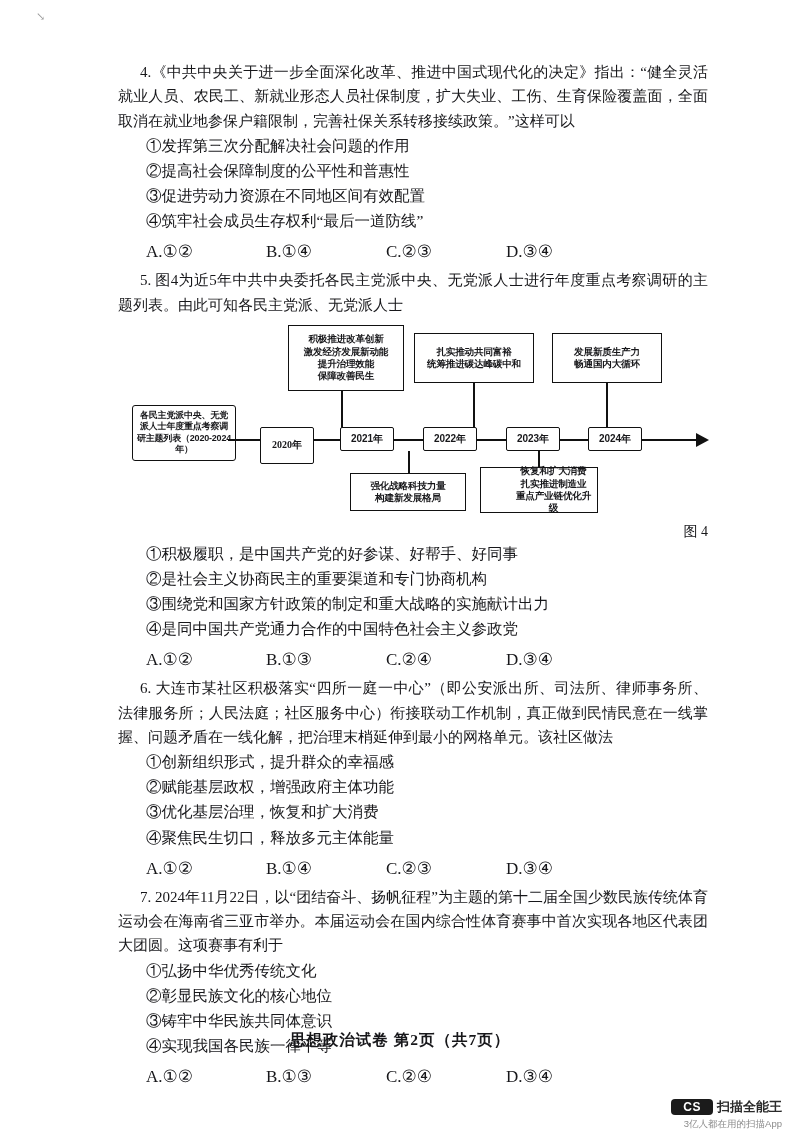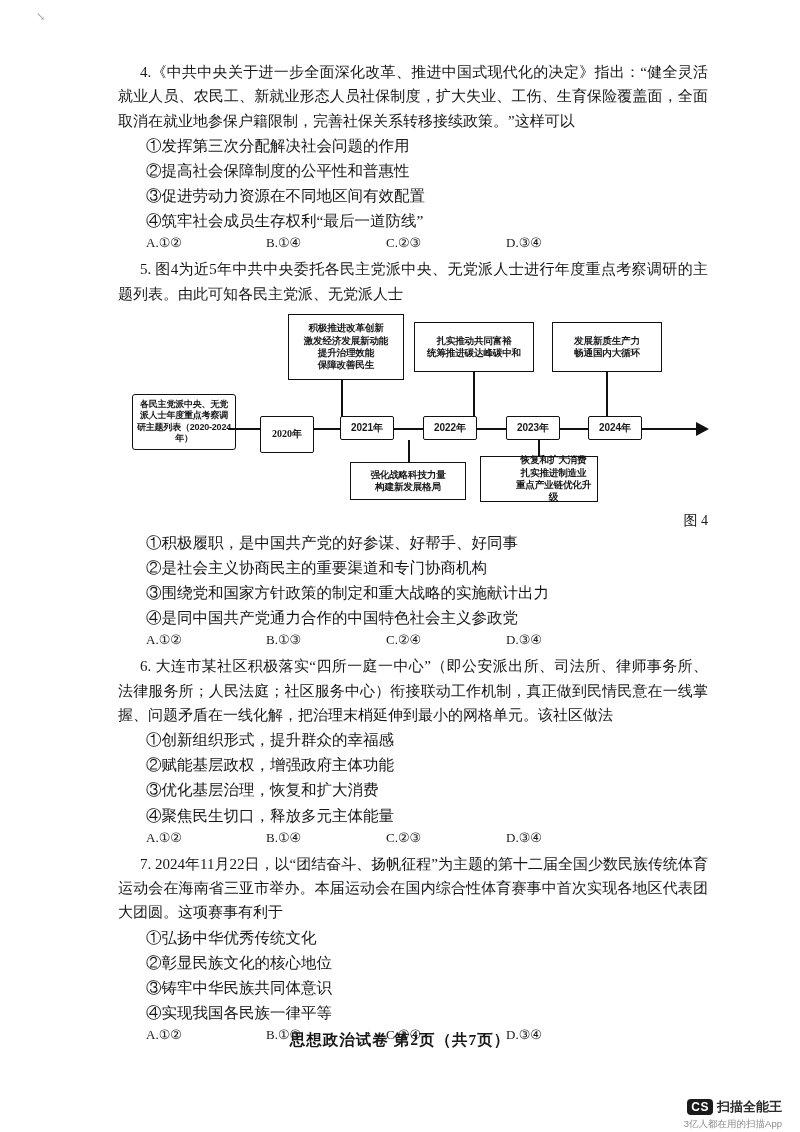--- a/index.html
+++ b/index.html
@@ -38,23 +38,23 @@
   .indent1 {
     text-indent: 22px;
   }
   .opt-line {
     font-size: 15.5px;
     line-height: 1.62;
     margin-left: 28px;
   }
   .answers {
     display: flex;
-    font-size: 13px;
+    font-size: 17px;
     margin-left: 28px;
-    margin-top: 2px;
+    margin-top: 8px;
     margin-bottom: 4px;
   }
   .answers span {
     display: inline-block;
   }
   .ans-a { width: 120px; }
   .ans-b { width: 120px; }
   .ans-c { width: 120px; }
   .ans-d { width: 120px; }
 
@@ -149,21 +149,21 @@
     justify-content: flex-end;
     gap: 4px;
   }
   .cs-badge {
     background: #1b1b1b;
     color: #fff;
     font-family: "Liberation Sans", sans-serif;
     font-weight: bold;
     font-size: 12px;
     border-radius: 4px;
-    padding: 1px 4px;
+    padding: 1px 12px;
     letter-spacing: 0.5px;
   }
   .scan-title {
     font-size: 13px;
     font-weight: bold;
     color: #2a2a2a;
     font-family: "Liberation Sans", sans-serif;
   }
   .scan-sub {
     font-size: 9.5px;

